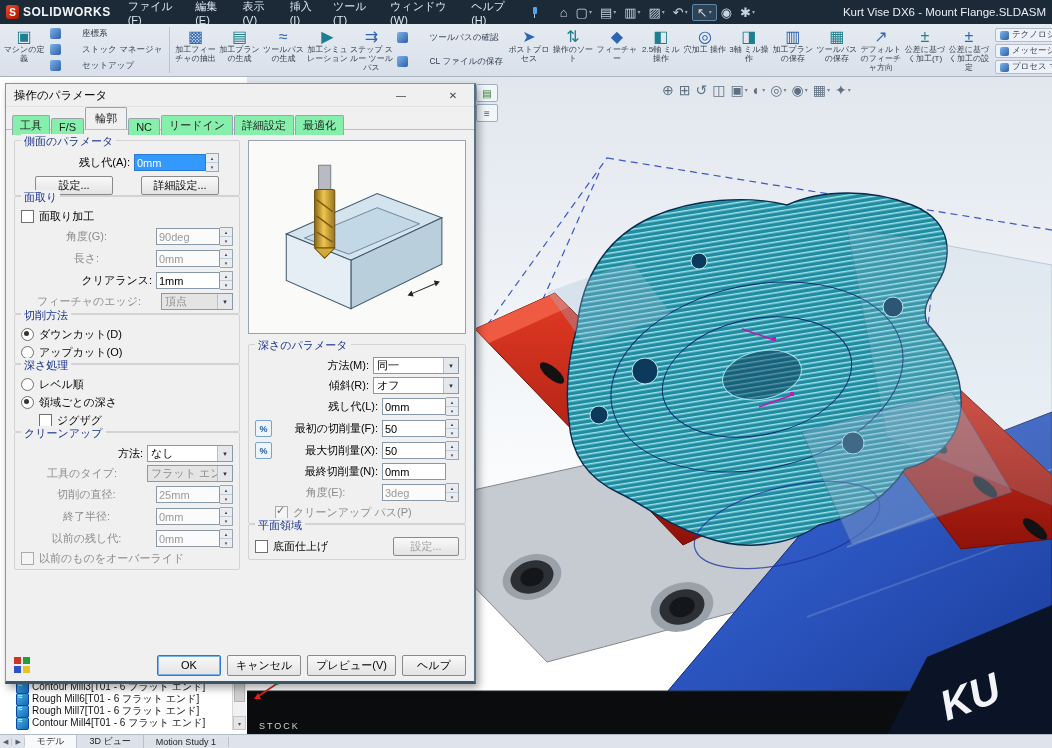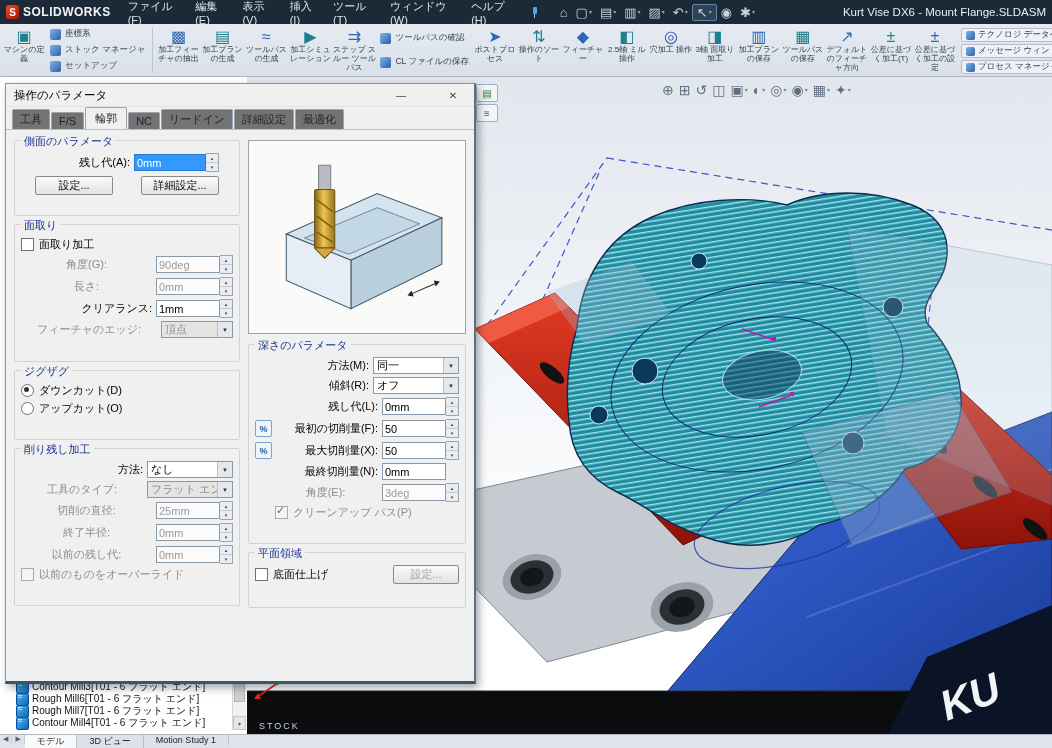--- a/index.html
+++ b/index.html
@@ -25,21 +25,21 @@
 
   
   .ribbon{height:50px;background:linear-gradient(#e6ebf2,#d9e0ea);border-bottom:1px solid #aab4c2;
     display:flex;align-items:stretch;padding:1px 2px;flex:0 0 auto;overflow:hidden;}
   .rb-big{width:44px;display:flex;flex-direction:column;align-items:center;justify-content:flex-start;
     padding-top:2px;flex:0 0 auto;}
   .rb-ic{font-size:16px;line-height:19px;color:#2f66b2;}
   .rb-big:nth-child(odd) .rb-ic{color:#1f7f8e;}
   .rb-lbl{font-size:8px;line-height:1.12;color:#33404f;text-align:center;white-space:normal;}
   .rb-stack{display:flex;flex-direction:column;justify-content:space-around;padding:1px 2px;flex:0 0 auto;}
-  .rb-srow{display:flex;align-items:flex-end;gap:4px;font-size:8.5px;color:#33404f;padding:0 2px;}
+  .rb-srow{display:flex;align-items:flex-start;gap:21px;font-size:8.5px;color:#33404f;padding:0 2px;}
   .rb-sic{width:11px;height:11px;border-radius:2px;background:linear-gradient(135deg,#7fb3e8,#2d5fa8);flex:0 0 auto;}
   .rb-sep{width:1px;background:#bcc6d3;margin:2px 3px;flex:0 0 auto;}
   .rb-right{display:flex;gap:4px;padding:3px 2px 2px 4px;margin-left:auto;flex:0 0 auto;}
   .rb-col{display:flex;flex-direction:column;gap:2px;}
   .rb-rbtn{display:flex;align-items:center;gap:3px;background:#eef2f8;border:1px solid #b3bdc9;
     border-radius:2px;font-size:8.5px;color:#2c3a4a;padding:0 4px;height:13px;white-space:nowrap;}
   .rb-rbtn .rb-sic{width:9px;height:9px;}
 
   
   .main{flex:1 1 auto;position:relative;background:#fff;}
@@ -64,42 +64,42 @@
   .ti::after{content:"≈";position:absolute;left:1px;top:-2px;font-size:8px;color:#fff;}
   .vsb{position:absolute;right:1px;top:0;bottom:0;width:13px;background:#f1f1f1;border-left:1px solid #d8d8d8;}
   .vsb .arr{height:12px;background:#e6e6e6;border:1px solid #c6c6c6;font-size:6px;color:#555;
     display:flex;align-items:center;justify-content:center;}
   .vsb .arr.up::before{content:"▴";}
   .vsb .arr.dn::before{content:"▾";}
   .vsb .thumb{position:absolute;left:1px;right:1px;top:13px;height:18px;background:#cfcfcf;border:1px solid #b5b5b5;}
   .vsb .arr.dn{position:absolute;bottom:0;left:0;right:0;}
 
   
-  .statusbar{height:13px;background:#dfe4ec;border-top:1px solid #b2bac6;display:flex;align-items:flex-start;
+  .statusbar{height:13px;background:#dfe4ec;border-top:1px solid #b2bac6;display:flex;align-items:center;
     font-size:9px;flex:0 0 auto;}
   .sb-arr{display:flex;align-items:center;padding:0 3px;color:#55606c;font-size:7px;border-right:1px solid #c3cad4;}
   .sb-tab{display:flex;align-items:center;padding:0 12px;border-right:1px solid #b9c1cc;color:#222;background:#dde2ea;}
   .sb-tab.active{background:#f7f9fb;}
 
   
   .dialog{position:absolute;left:5px;top:6px;width:468px;height:597px;background:#f0f0f0;
     border:1px solid #8296a8;border-right:2px solid #5a7085;border-bottom:3px solid #3e5468;
     box-shadow:3px 4px 8px rgba(0,0,0,.35);z-index:30;display:flex;flex-direction:column;}
   .dtitle{height:22px;display:flex;align-items:center;padding:0 8px;background:#f0f0f0;border-bottom:1px solid #e2e2e2;}
   .dtitle .txt{font-size:11.5px;color:#000;}
   .dtitle .wbtns{margin-left:auto;display:flex;gap:26px;}
   .wbtn{width:26px;text-align:center;font-size:10px;color:#444;}
   .tabs{display:flex;align-items:flex-end;padding:2px 6px 0 6px;border-bottom:1px solid #b9bfc7;height:20px;}
-  .tab{font-size:11px;color:#222;background:#737373;border:1px solid #9aa4b0;border-bottom:none;
-    border-radius:2px 2px 0 0;padding:2px 7px;margin-right:1px;position:relative;top:0;}
+  .tab{font-size:11px;color:#222;background:#86efac;border:1px solid #9aa4b0;border-bottom:none;
+    border-radius:2px 2px 0 0;padding:2px 7px;margin-right:1px;position:relative;top:6px;}
   .tab.active{background:#f0f0f0;padding:3px 9px;top:0;z-index:2;}
   .dbody{flex:1;display:flex;gap:8px;padding:10px 8px 2px 8px;overflow:hidden;}
   .col-l{width:226px;flex:0 0 auto;}
   .col-r{flex:1;display:flex;flex-direction:column;}
-  .grp{border:1px solid #d3d3d3;border-radius:2px;position:relative;padding:9px 6px 20px 6px;margin-bottom:8px;}
+  .grp{border:1px solid #d3d3d3;border-radius:2px;position:relative;padding:9px 6px 0 6px;}
   .gt{position:absolute;top:-7px;left:6px;background:#f0f0f0;font-size:11px;color:#17318c;padding:0 3px;white-space:nowrap;}
   .frow{display:flex;align-items:center;margin:3px 0;}
   .flabel{flex:1;text-align:right;font-size:11px;color:#000;padding-right:4px;white-space:nowrap;}
   .dis-t{color:#8c8c8c !important;text-align:center;}
   .finput{width:58px;height:15px;border:1px solid #8a99a8;background:#fff;font-size:11px;padding:0 2px;
     font-family:"Liberation Sans",sans-serif;}
   .finput.sel{background:#3399ff;color:#fff;border-color:#2a7ad4;}
   .finput.dis{color:#9a9a9a;background:#fbfbfb;}
   .spinner{width:12px;height:17px;display:flex;flex-direction:column;border:1px solid #9aa6b2;border-left:none;}
   .spinner i{flex:1;background:#e9edf2;display:flex;align-items:center;justify-content:center;
@@ -257,21 +257,21 @@
     <div class="rb-big">
         <span class="rb-ic">◧</span>
         <span class="rb-lbl">2.5軸 ミル操作</span>
       </div>
     <div class="rb-big">
         <span class="rb-ic">◎</span>
         <span class="rb-lbl">穴加工 操作</span>
       </div>
     <div class="rb-big">
         <span class="rb-ic">◨</span>
-        <span class="rb-lbl">3軸 面取り加工</span>
+        <span class="rb-lbl">3軸 ミル操作</span>
       </div>
     <div class="rb-big">
         <span class="rb-ic">▥</span>
         <span class="rb-lbl">加工プランの保存</span>
       </div>
     <div class="rb-big">
         <span class="rb-ic">▦</span>
         <span class="rb-lbl">ツールパスの保存</span>
       </div>
     <div class="rb-big">
@@ -557,34 +557,49 @@
             <div class="frow">
                 <span class="flabel dis-t">フィーチャのエッジ:</span>
               <span class="ddown dis" style="width:72px">
                 <span class="dval">頂点</span>
                   <span class="darr"></span>
                 </span>
               </div>
           </div>
 
           <div class="grp">
-            <span class="gt">ジグザグ</span>
+            <span class="gt">切削方法</span>
             <div class="frow">
                 <span class="rb2 on"></span>
               <span class="optlbl">ダウンカット(D)</span>
               </div>
             <div class="frow">
                 <span class="rb2"></span>
               <span class="optlbl">アップカット(O)</span>
               </div>
           </div>
 
-
           <div class="grp">
-            <span class="gt">削り残し加工</span>
+            <span class="gt">深さ処理</span>
+            <div class="frow">
+                <span class="rb2"></span>
+              <span class="optlbl">レベル順</span>
+              </div>
+            <div class="frow">
+                <span class="rb2 on"></span>
+              <span class="optlbl">領域ごとの深さ</span>
+              </div>
+            <div class="frow" style="padding-left:18px">
+                <span class="cb"></span>
+              <span class="optlbl">ジグザグ</span>
+              </div>
+          </div>
+
+          <div class="grp">
+            <span class="gt">クリーンアップ</span>
             <div class="frow">
                 <span class="flabel">方法:</span>
               <span class="ddown">
                 <span class="dval">なし</span>
                   <span class="darr"></span>
                 </span>
               </div>
             <div class="frow">
                 <span class="flabel dis-t">工具のタイプ:</span>
               <span class="ddown dis">
@@ -721,20 +736,33 @@
             <div class="frow">
                 <span class="cb"></span>
               <span class="optlbl">底面仕上げ</span>
               <span style="flex:1"></span>
               <button class="btn small dis" style="min-width:66px">設定...</button>
               </div>
           </div>
         </div>
       </div>
 
+      <div class="dfooter">
+        <svg width="16" height="16" xmlns="http://www.w3.org/2000/svg">
+          <rect x="0" y="0" width="7" height="7" fill="#d23322"></rect>
+            <rect x="9" y="0" width="7" height="7" fill="#2a9a3a"></rect>
+          <rect x="0" y="9" width="7" height="7" fill="#2a55c8"></rect>
+            <rect x="9" y="9" width="7" height="7" fill="#e8c22a"></rect>
+        </svg>
+        <span class="spacer"></span>
+        <button class="btn ok">OK</button>
+        <button class="btn">キャンセル</button>
+        <button class="btn">プレビュー(V)</button>
+        <button class="btn">ヘルプ</button>
+      </div>
     </div>
   </div>
 
   <div class="statusbar">
     <span class="sb-arr">◀</span>
     <span class="sb-arr">▶</span>
     <span class="sb-tab active">モデル</span>
     <span class="sb-tab">3D ビュー</span>
     <span class="sb-tab">Motion Study 1</span>
   </div>

